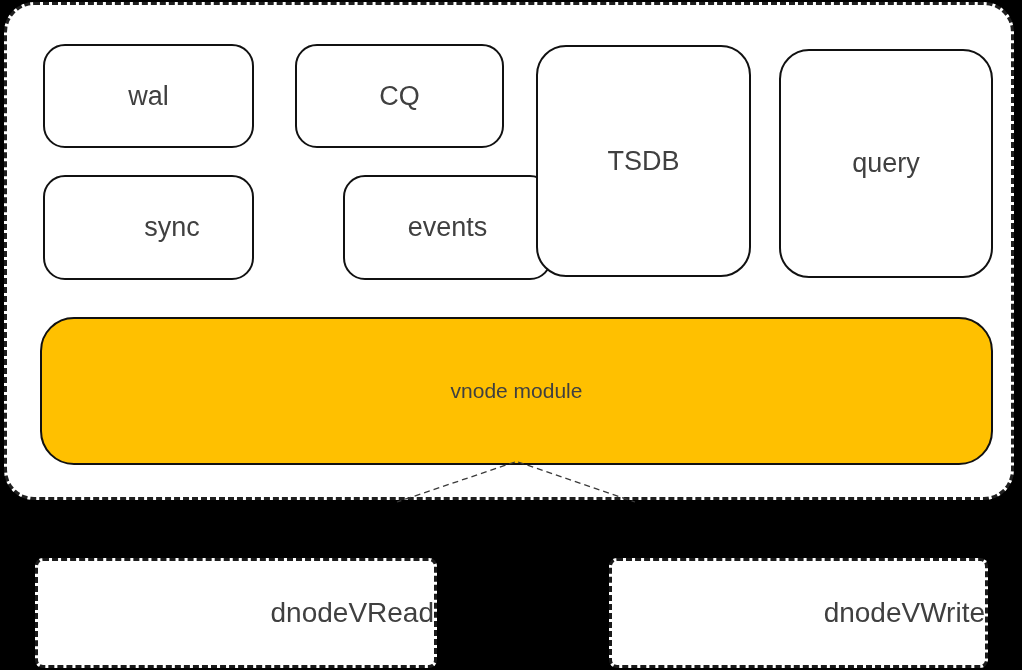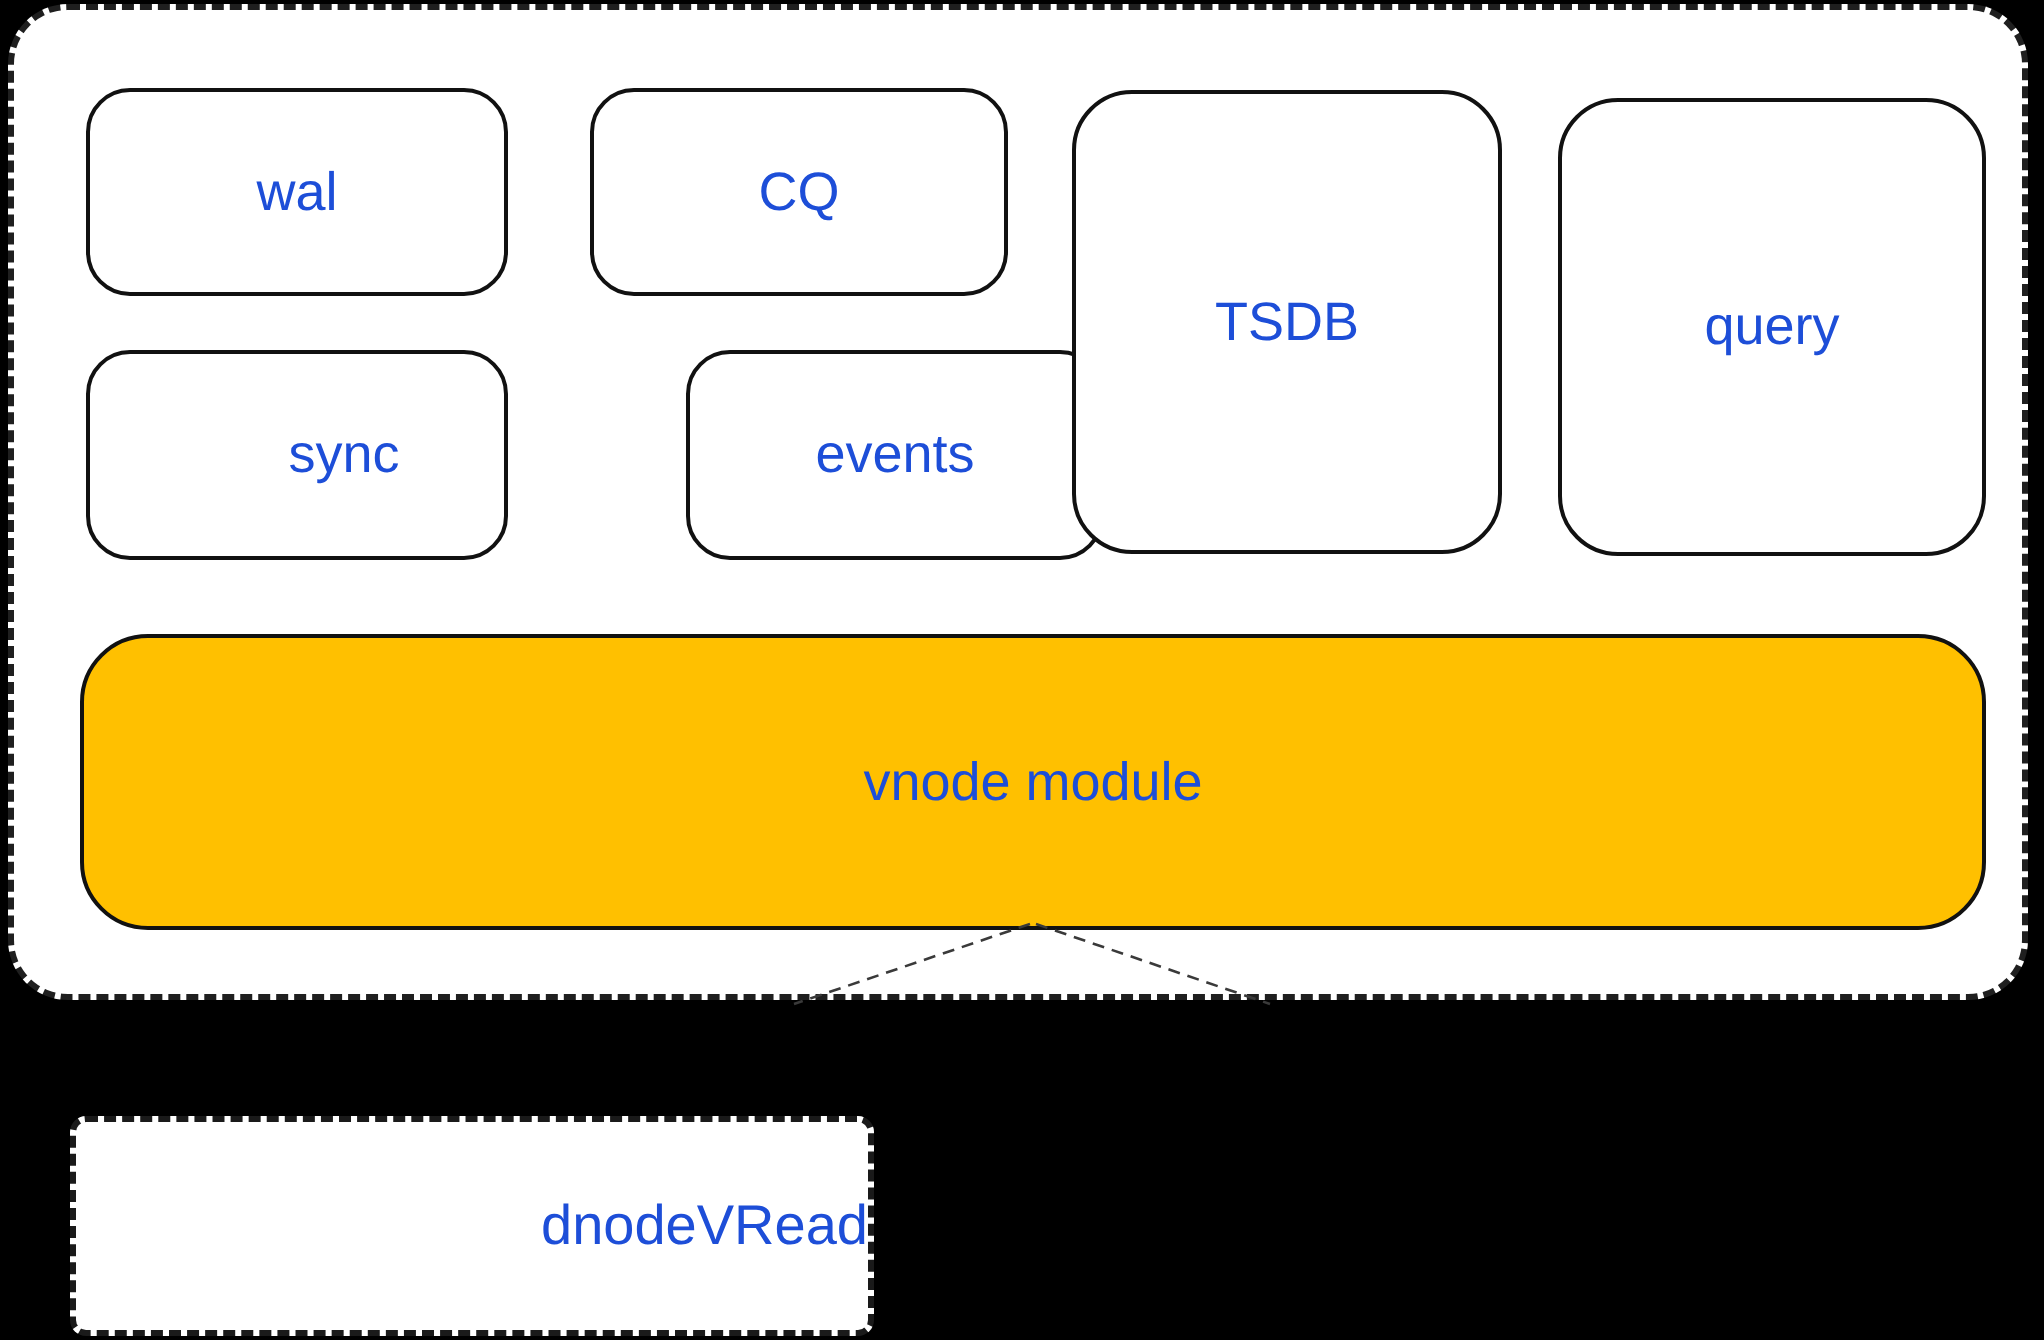--- a/index.html
+++ b/index.html
@@ -3,21 +3,21 @@
 <meta charset="utf-8">
 <style>
   html, body { margin: 0; padding: 0; background: #000; }
   .stage {
     position: relative;
     width: 1022px;
     height: 670px;
     background: #000;
     overflow: hidden;
     font-family: "Liberation Sans", sans-serif;
-    color: #1d4ed8;
+    color: #404040;
   }
   
   .vnode-container {
     position: absolute;
     left: 4px; top: 2px;
     width: 1010px; height: 498px;
     background: #ffffff;
     border: 3px dashed #1f1f1f;
     border-radius: 30px;
     box-sizing: border-box;
@@ -46,21 +46,21 @@
     position: absolute;
     left: 33px; top: 312px;
     width: 953px; height: 148px;
     background: #FFC000;
     border: 2.5px solid #111111;
     border-radius: 34px;
     box-sizing: border-box;
     display: flex;
     align-items: center;
     justify-content: center;
-    font-size: 27px;
+    font-size: 21px;
   }
   
   .connectors {
     position: absolute;
     left: 0; top: 0;
     width: 1022px; height: 670px;
     pointer-events: none;
   }
   
   .dnode {
@@ -116,14 +116,17 @@
 
   <svg class="connectors" viewBox="0 0 1022 670" xmlns="http://www.w3.org/2000/svg">
     <line x1="515" y1="462" x2="397" y2="502" stroke="#3a3a3a" stroke-width="1.3" stroke-dasharray="6 4"></line>
     <line x1="518" y1="462" x2="635" y2="502" stroke="#3a3a3a" stroke-width="1.3" stroke-dasharray="6 4"></line>
   </svg>
 
   <div class="dnode dnode-read">
     <span>dnodeVRead</span>
   </div>
 
+  <div class="dnode dnode-write">
+    <span>dnodeVWrite</span>
+  </div>
 
 </div>
 
 </body></html>

